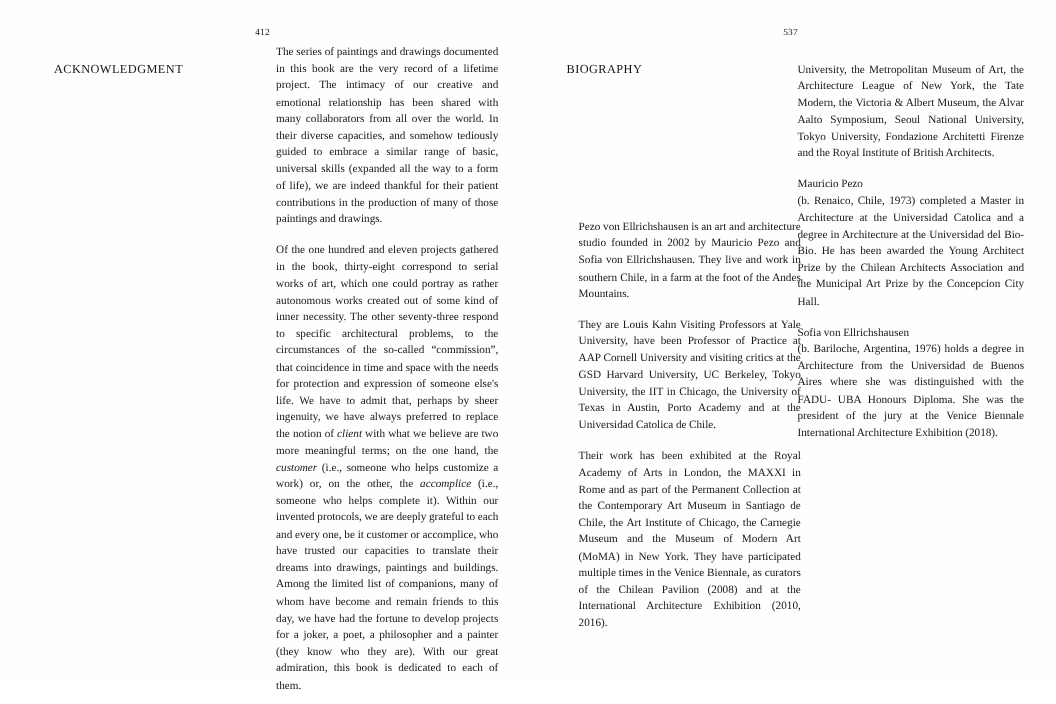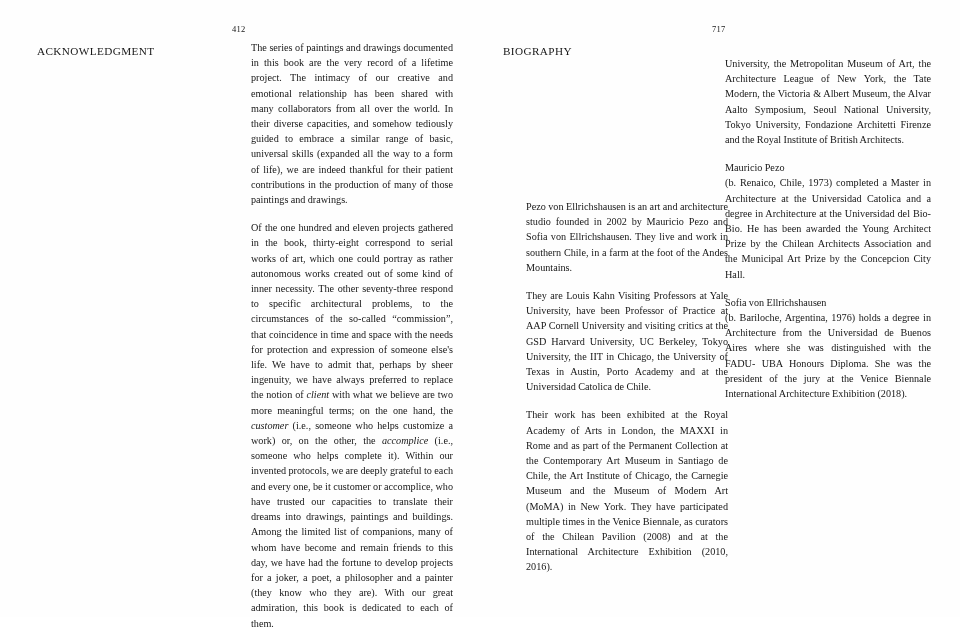--- a/index.html
+++ b/index.html
@@ -26,21 +26,21 @@
     top: 0;
     width: 480px;
     height: 640px;
     overflow: hidden;
   }
   .page-left  { left: 0; }
   .page-right { left: 480px; }
 
   .section-heading {
     position: absolute;
-    margin: 4px;
+    margin: 16px;
     font-size: 11.2px;
     font-weight: normal;
     letter-spacing: 0.4px;
     white-space: nowrap;
   }
   .page-number {
     position: absolute;
     font-size: 8.5px;
     letter-spacing: 0.2px;
   }
@@ -81,21 +81,21 @@
   <section class="page page-left">
     <div class="page-number">412</div>
     <h1 class="section-heading">ACKNOWLEDGMENT</h1>
     <div class="text-col col-acknowledgment">
         <p>The series of paintings and drawings documented in this book are the very record of a lifetime project. The intimacy of our creative and emotional relationship has been shared with many collaborators from all over the world. In their diverse capacities, and somehow tediously guided to embrace a similar range of basic, universal skills (expanded all the way to a form of life), we are indeed thankful for their patient contributions in the production of many of those paintings and drawings.</p>
         <p>Of the one hundred and eleven projects gathered in the book, thirty-eight correspond to serial works of art, which one could portray as rather autonomous works created out of some kind of inner necessity. The other seventy-three respond to specific architectural problems, to the circumstances of the so-called “commission”, that coincidence in time and space with the needs for protection and expression of someone else's life. We have to admit that, perhaps by sheer ingenuity, we have always preferred to replace the notion of <i>client</i> with what we believe are two more meaningful terms; on the one hand, the <i>customer</i> (i.e., someone who helps customize a work) or, on the other, the <i>accomplice</i> (i.e., someone who helps complete it). Within our invented protocols, we are deeply grateful to each and every one, be it customer or accomplice, who have trusted our capacities to translate their dreams into drawings, paintings and buildings. Among the limited list of companions, many of whom have become and remain friends to this day, we have had the fortune to develop projects for a joker, a poet, a philosopher and a painter (they know who they are). With our great admiration, this book is dedicated to each of them.</p>
       </div>
   </section>
 
   <section class="page page-right">
-    <div class="page-number">717</div>
+    <div class="page-number">537</div>
     <h1 class="section-heading">BIOGRAPHY</h1>
     <div class="text-col col-bio-inner">
         <p>Pezo von Ellrichshausen is an art and architecture studio founded in 2002 by Mauricio Pezo and Sofia von Ellrichshausen. They live and work in southern Chile, in a farm at the foot of the Andes Mountains.</p>
         <p>They are Louis Kahn Visiting Professors at Yale University, have been Professor of Practice at AAP Cornell University and visiting critics at the GSD Harvard University, UC Berkeley, Tokyo University, the IIT in Chicago, the University of Texas in Austin, Porto Academy and at the Universidad Catolica de Chile.</p>
         <p>Their work has been exhibited at the Royal Academy of Arts in London, the MAXXI in Rome and as part of the Permanent Collection at the Contemporary Art Museum in Santiago de Chile, the Art Institute of Chicago, the Carnegie Museum and the Museum of Modern Art (MoMA) in New York. They have participated multiple times in the Venice Biennale, as curators of the Chilean Pavilion (2008) and at the International Architecture Exhibition (2010, 2016).</p>
       </div>
     <div class="text-col col-bio-outer">
         <p>University, the Metropolitan Museum of Art, the Architecture League of New York, the Tate Modern, the Victoria &amp; Albert Museum, the Alvar Aalto Symposium, Seoul National University, Tokyo University, Fondazione Architetti Firenze and the Royal Institute of British Architects.</p>
         <p>Mauricio Pezo<br>(b. Renaico, Chile, 1973) completed a Master in Architecture at the Universidad Catolica and a degree in Architecture at the Universidad del Bio-Bio. He has been awarded the Young Architect Prize by the Chilean Architects Association and the Municipal Art Prize by the Concepcion City Hall.</p>
         <p>Sofia von Ellrichshausen<br>(b. Bariloche, Argentina, 1976) holds a degree in Architecture from the Universidad de Buenos Aires where she was distinguished with the FADU- UBA Honours Diploma. She was the president of the jury at the Venice Biennale International Architecture Exhibition (2018).</p>

